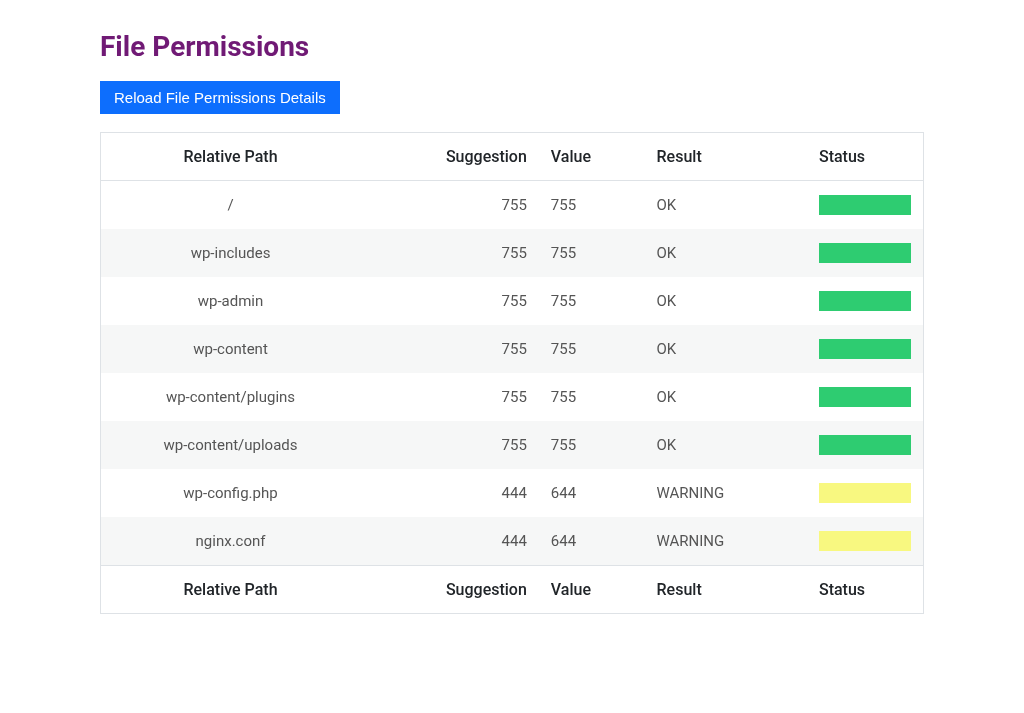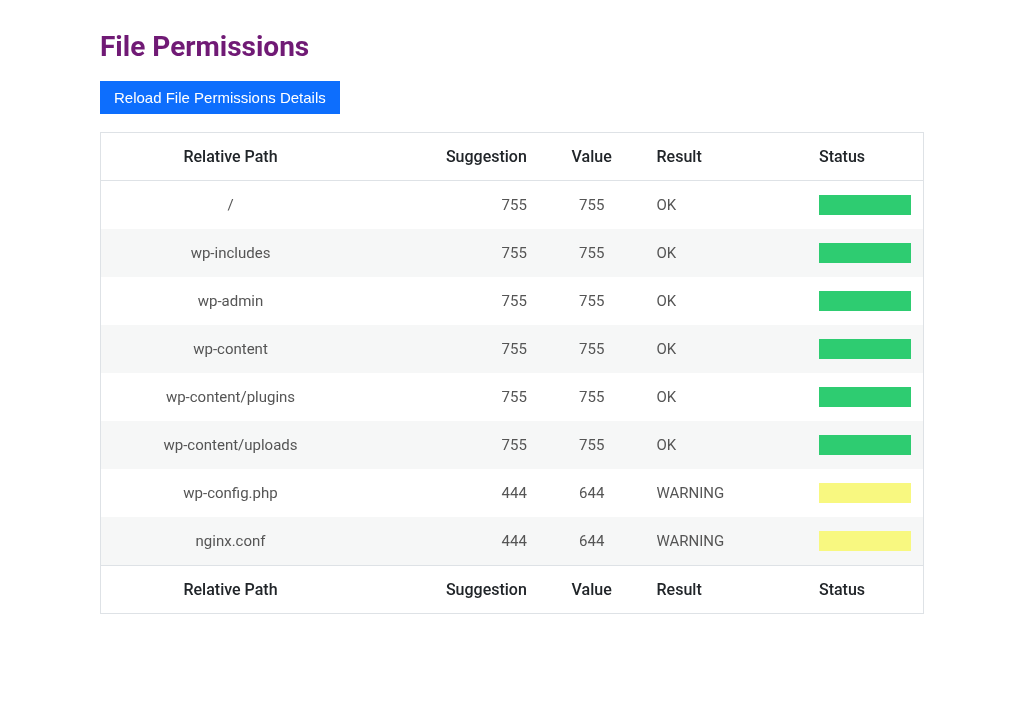--- a/index.html
+++ b/index.html
@@ -63,21 +63,21 @@
       height: 20px;
     }
     .status-ok {
       background-color: #2ecc71;
     }
     .status-warning {
       background-color: #f8f880;
     }
     th:nth-child(1), td:nth-child(1) { width: 32%; text-align: center; }
     th:nth-child(2), td:nth-child(2) { width: 22%; text-align: right; }
-    th:nth-child(3), td:nth-child(3) { width: 13%; text-align: center; }
+    th:nth-child(3), td:nth-child(3) { width: 13%; }
     th:nth-child(4), td:nth-child(4) { width: 20%; }
     th:nth-child(5), td:nth-child(5) { width: 13%; }
   </style>
 </head>
 <body>
 
 
 
 <h2>File Permissions</h2>
 

